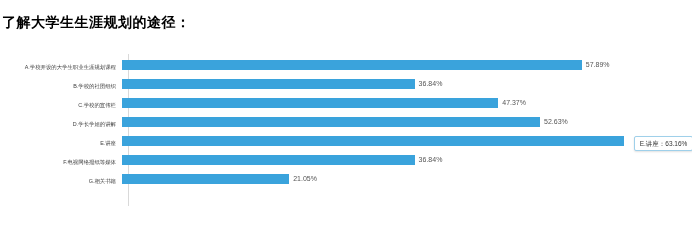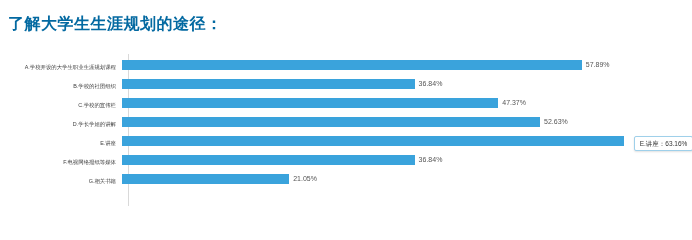--- a/index.html
+++ b/index.html
@@ -5,24 +5,24 @@
   html,body{margin:0;padding:0;}
   body{
     width:692px;height:208px;
     background:#ffffff;
     font-family:"Liberation Sans","DejaVu Sans",sans-serif;
     overflow:hidden;
     position:relative;
   }
   #page-title{
     position:absolute;
-    left:8px; top:14px;
-    font-size:16px;
+    left:2px; top:14px;
+    font-size:14px;
     font-weight:bold;
-    color:#0369a1;
+    color:#000000;
     letter-spacing:0.5px;
     white-space:nowrap;
   }
   #chart-area{
     position:absolute;
     left:0; top:54px;
     width:692px; height:152px;
   }
   .chart-rows{
     position:absolute;

